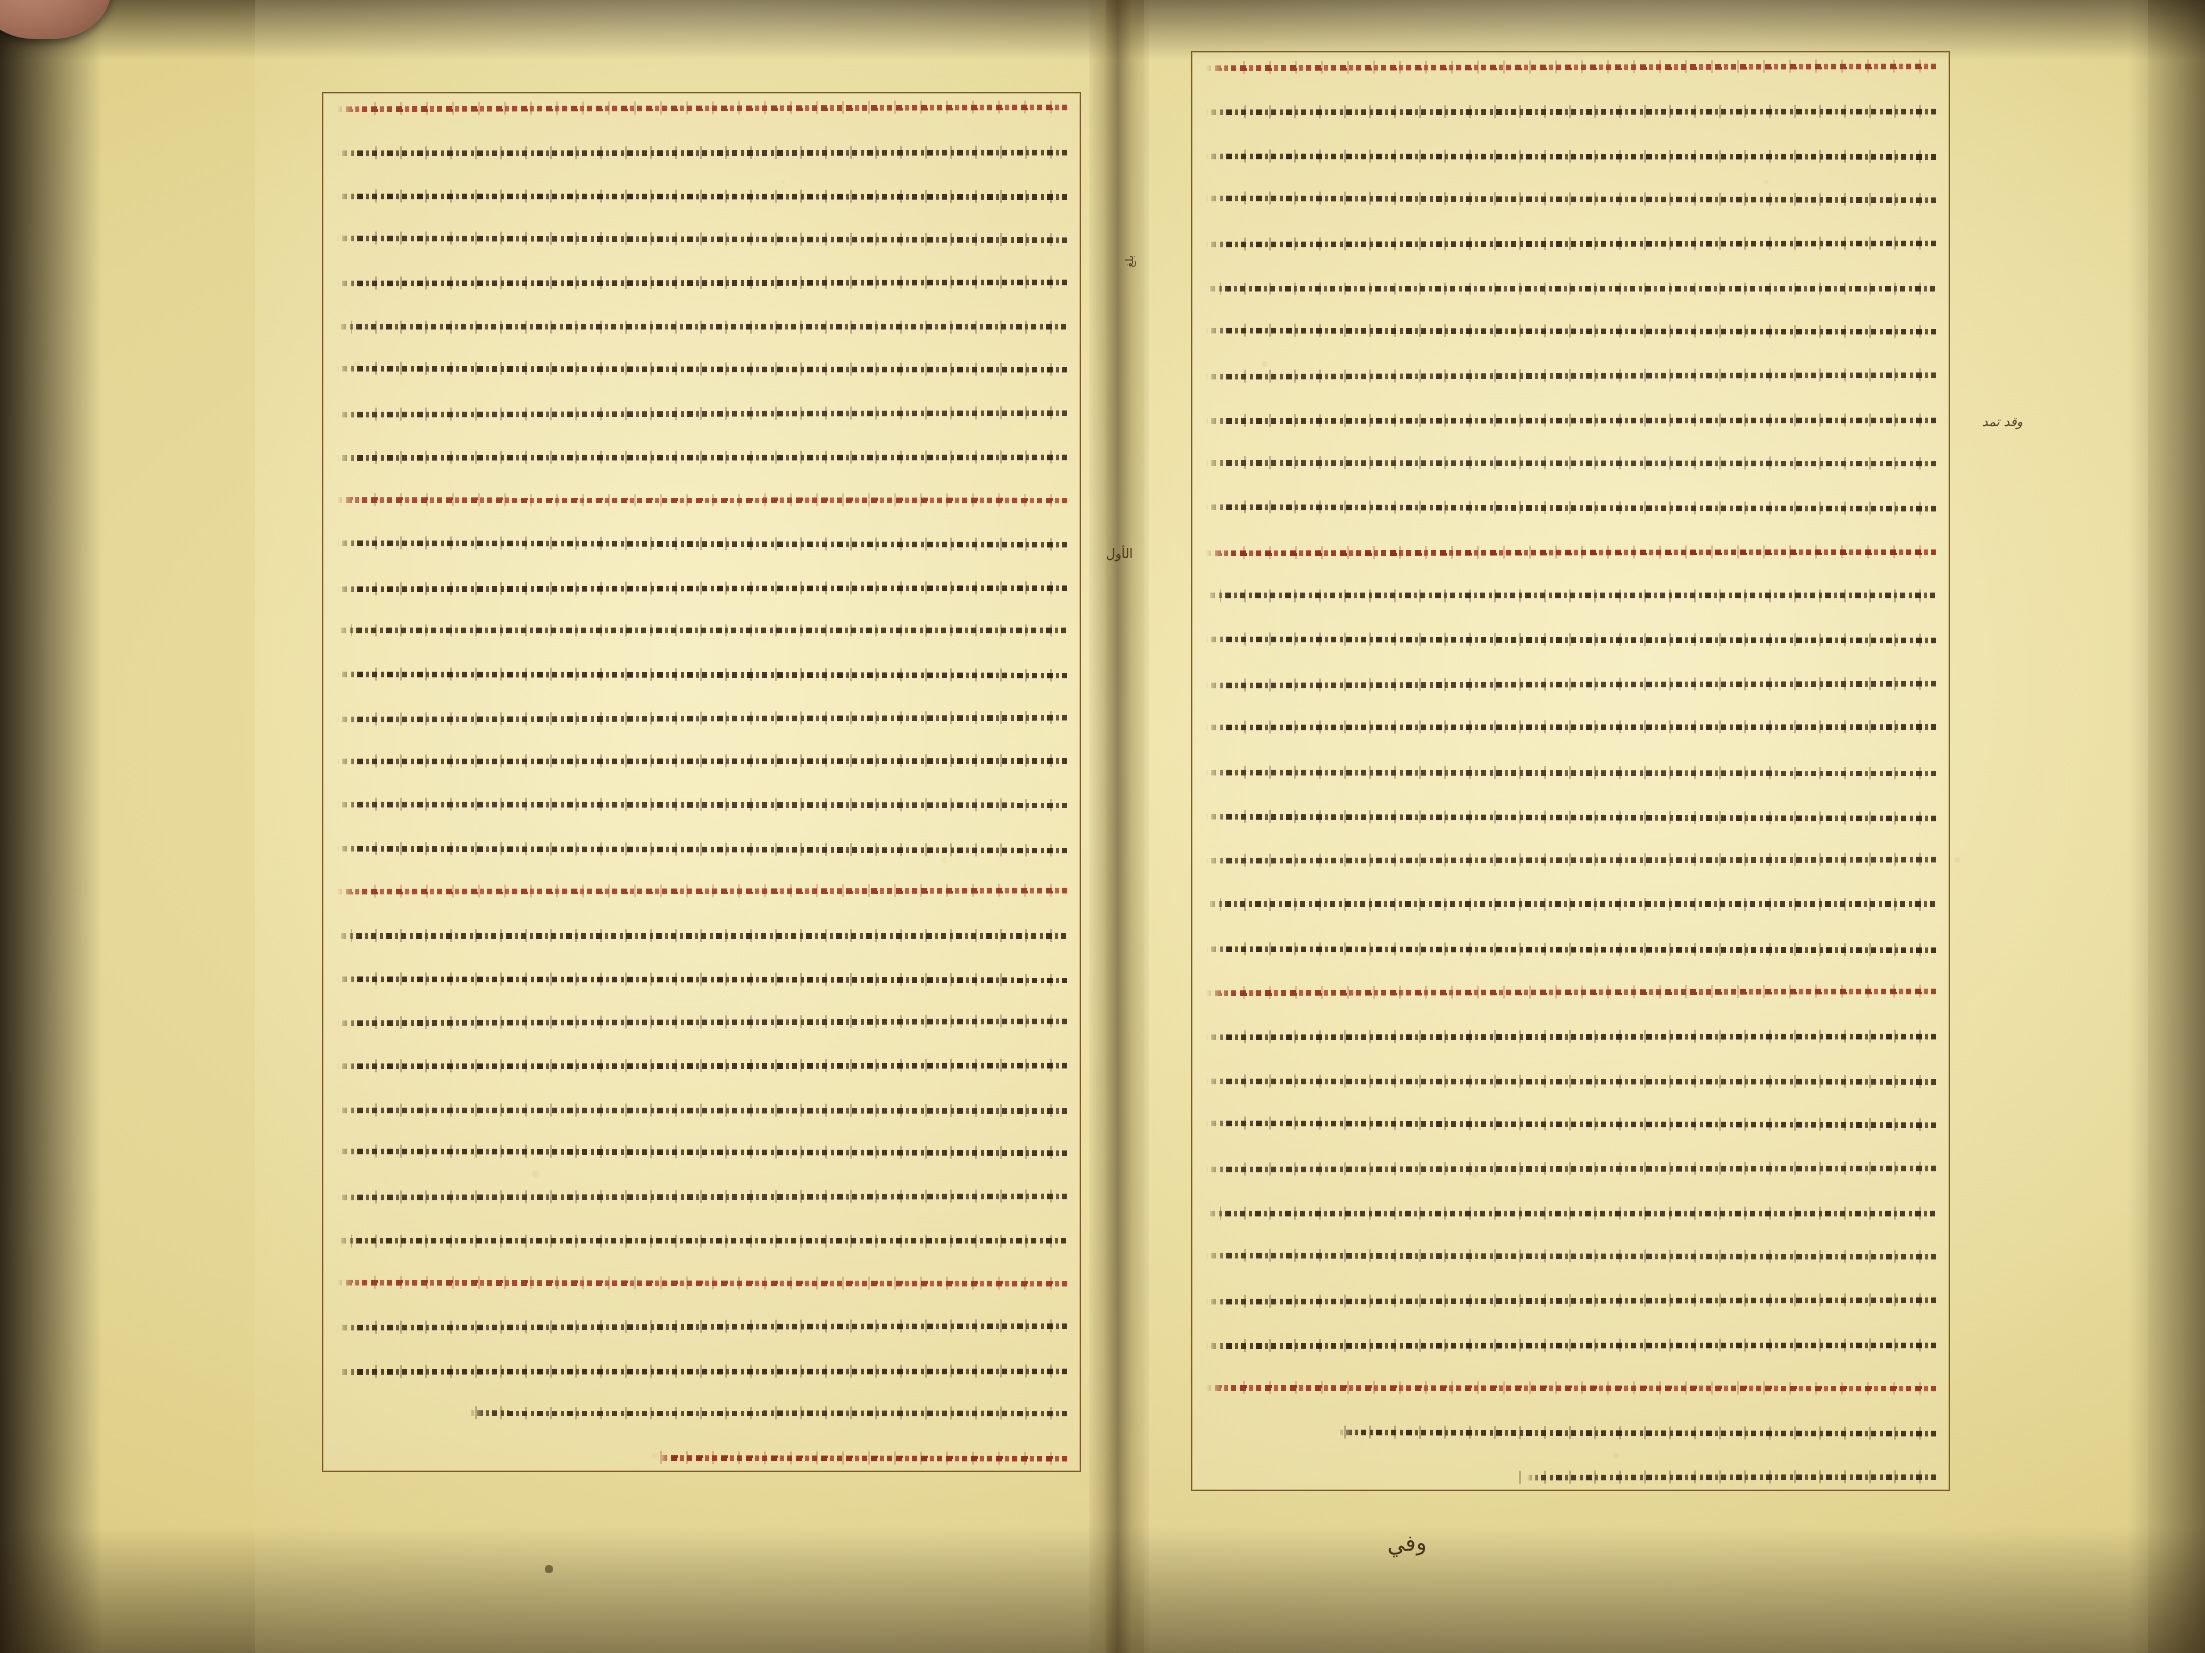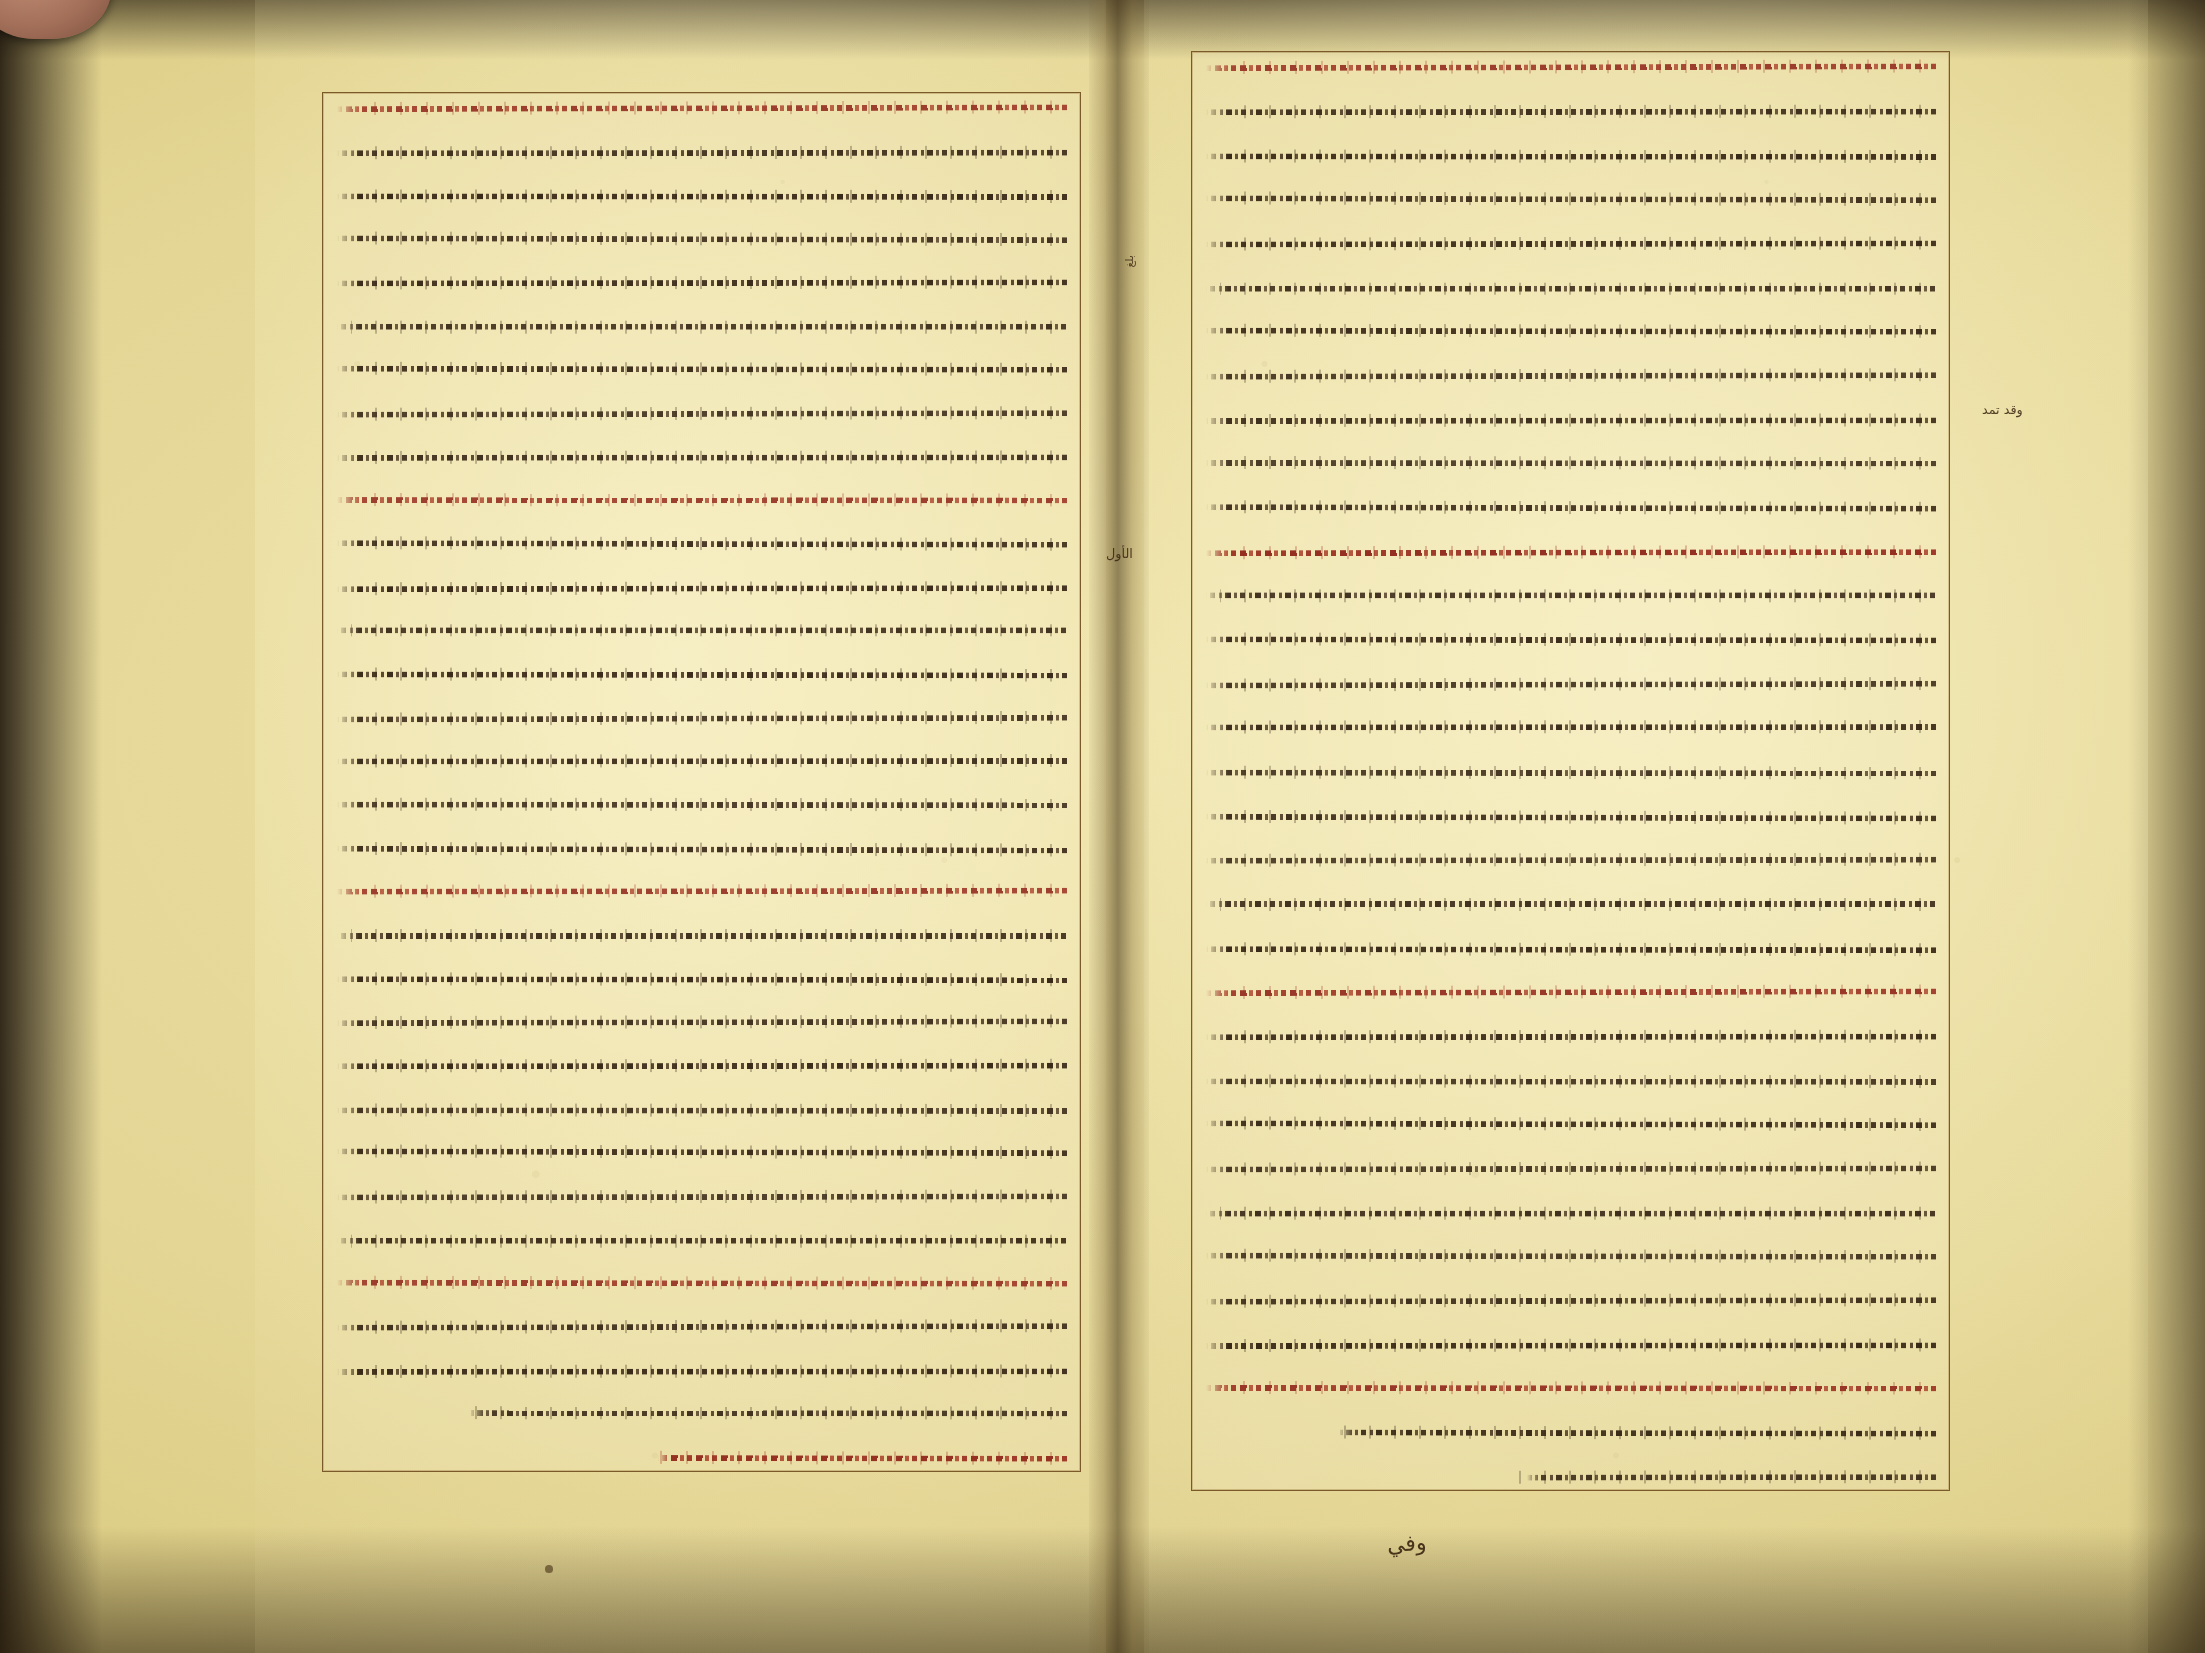--- a/index.html
+++ b/index.html
@@ -186,21 +186,21 @@
     position: absolute;
     direction: rtl;
     color: #3a2410;
     font-size: 12.8px;
     line-height: 1.35;
     letter-spacing: 0.4px;
     text-align: right;
     white-space: pre-line;
     opacity: .85;
   }
-  #margin-left-note  { left: 1982px; top: 401px; }
+  #margin-left-note  { left: 1982px; top: 413px; font-style: italic; }
   #margin-right-note { left: 1106px; top: 545px; }
   #catchword {
     position: absolute;
     left: 1387px;
     top: 1531px;
     font-size: 22px;
     color: #3a2410;
     transform: rotate(-4deg);
     opacity: .9;
   }

